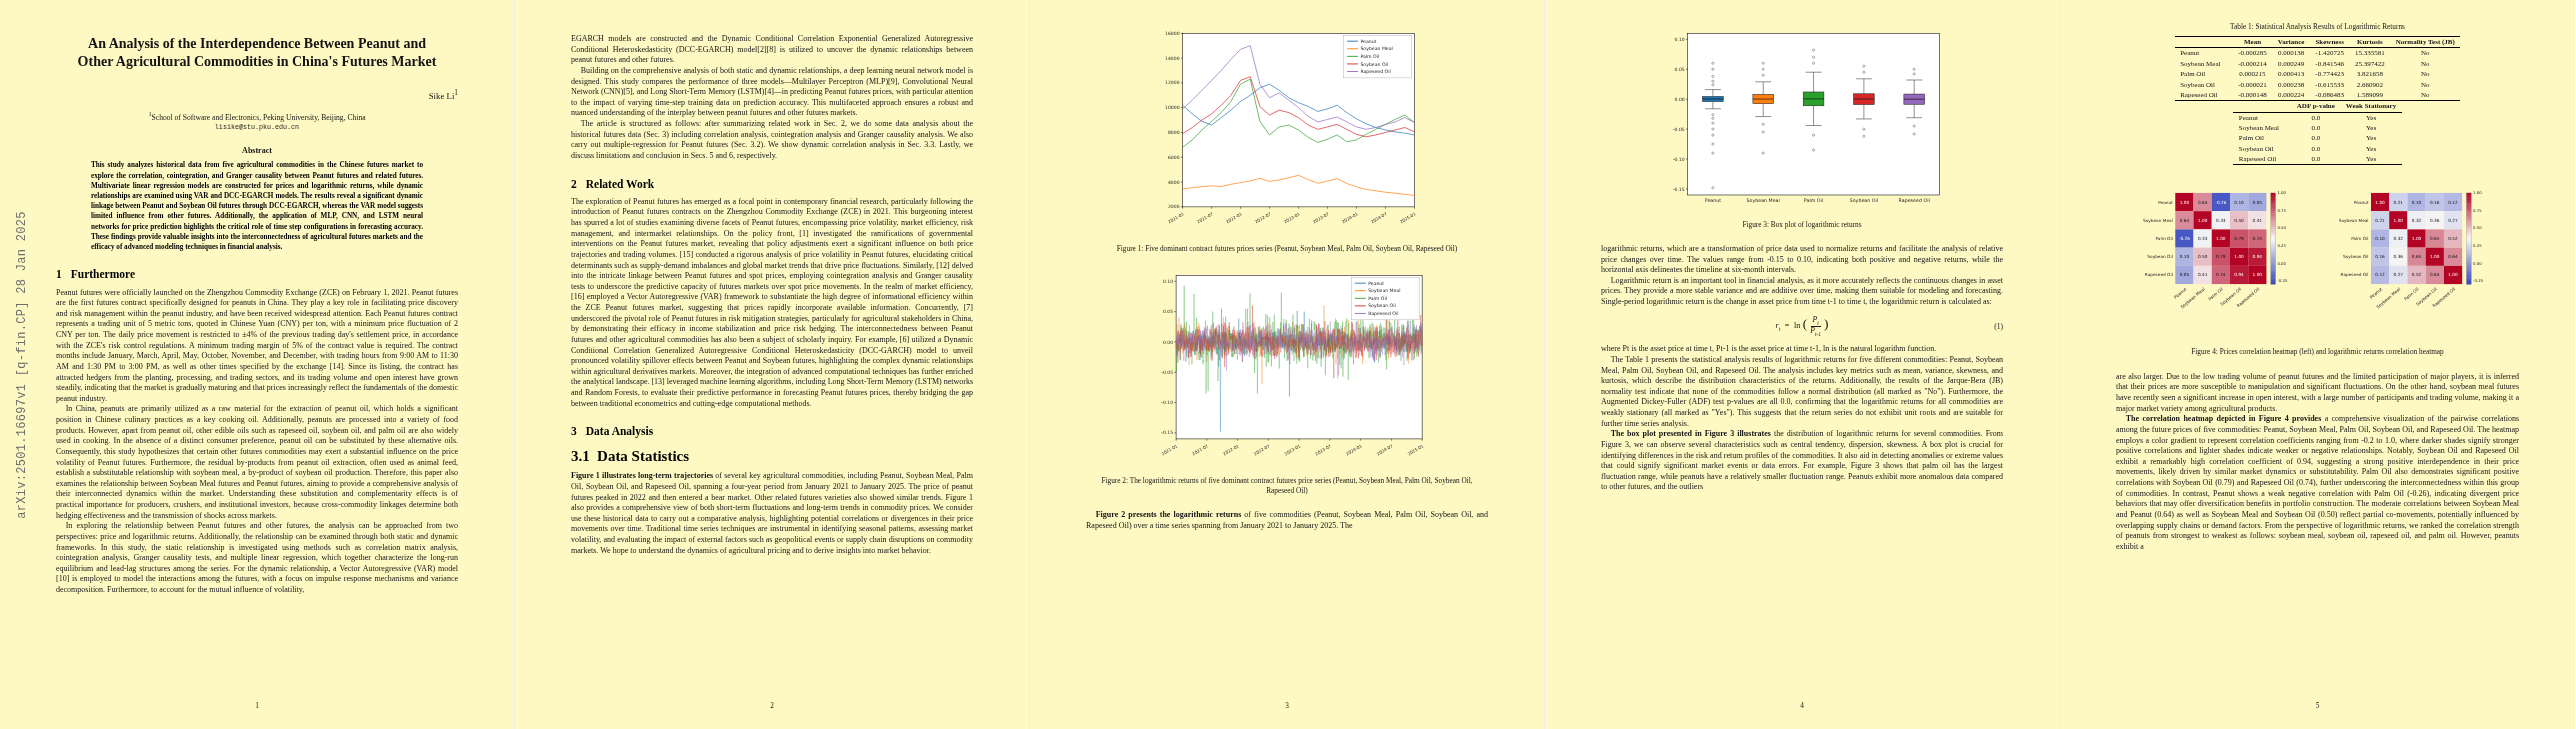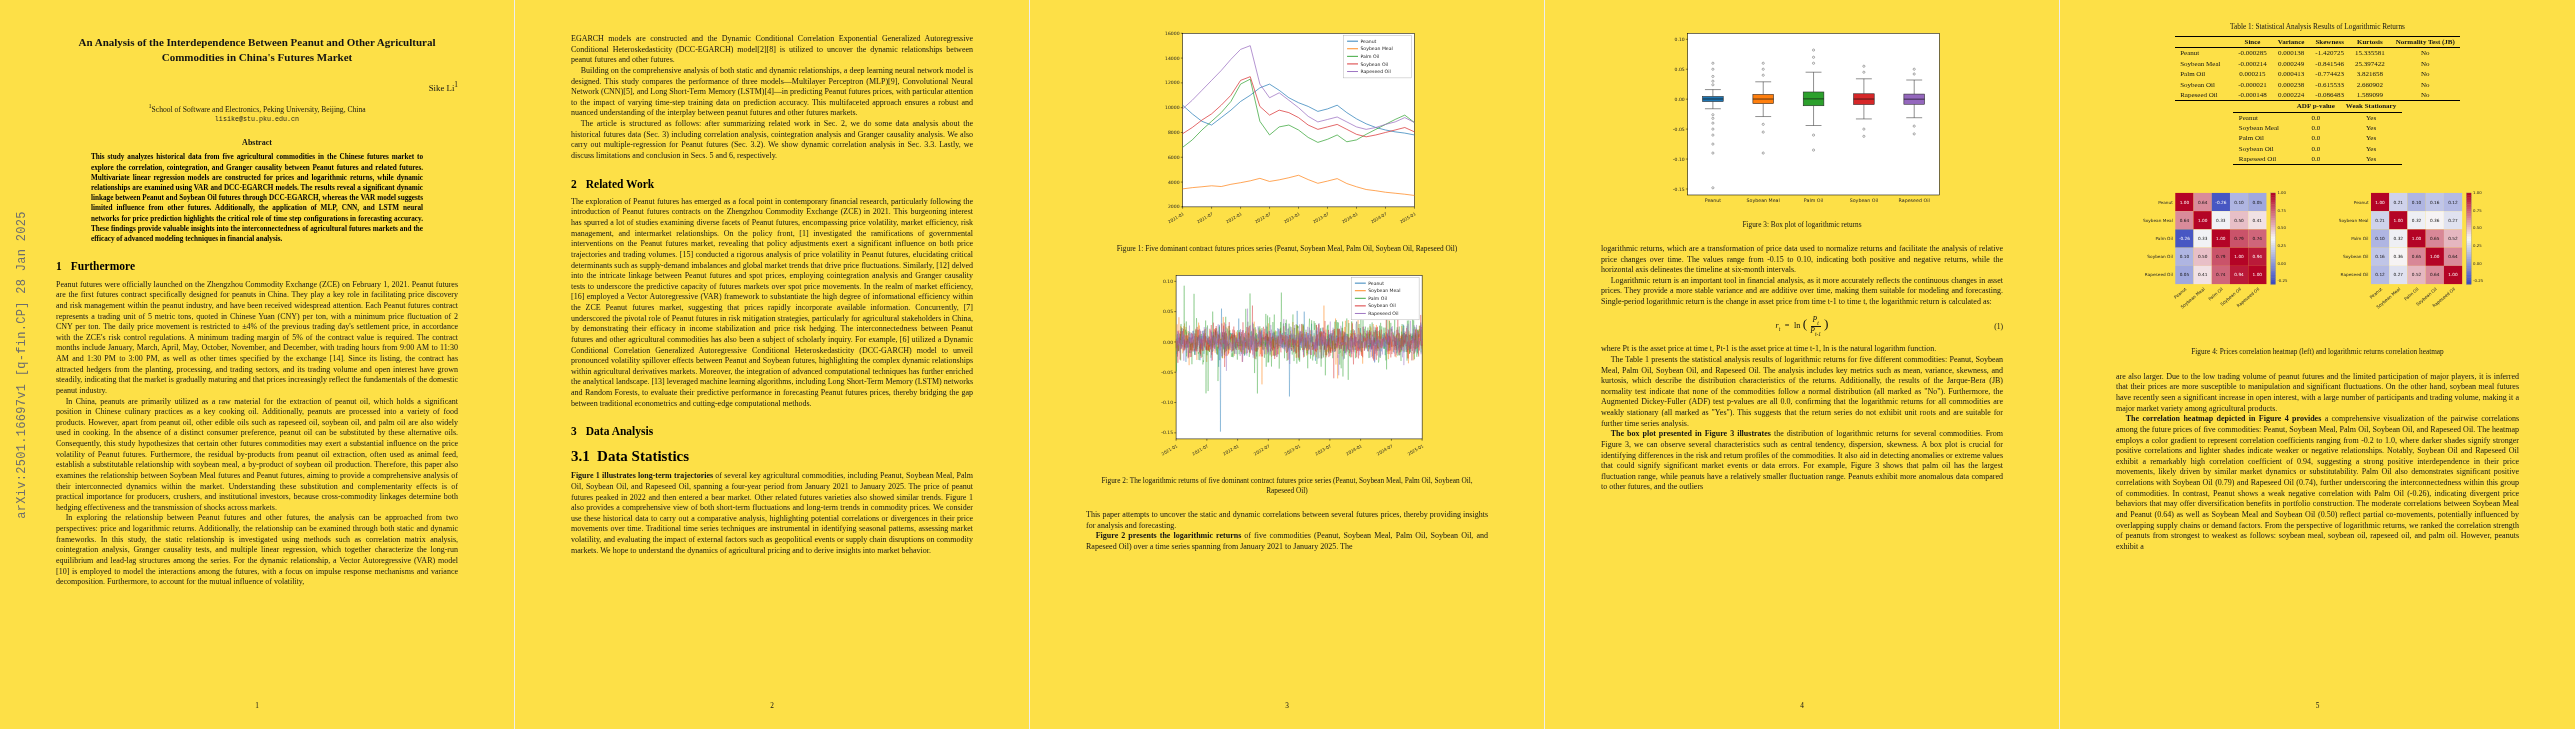--- a/index.html
+++ b/index.html
@@ -1,23 +1,23 @@
 <!DOCTYPE html>
 <html style="font-size:9.7px"><head>
 <meta charset="utf-8">
 <style>
   *{margin:0;padding:0;box-sizing:border-box}
   html,body{width:2576px;height:729px;background:#fff}
   body{font-family:"Liberation Serif","DejaVu Serif",serif;color:#141414}
   .spread{display:flex;width:2576px;height:729px}
-  .page{position:relative;width:515px;height:729px;background:#fde047;border-right:0.6px solid #ededed;overflow:hidden;padding:0 56px}
+  .page{position:relative;width:515px;height:729px;background:#fef9c3;border-right:0.6px solid #ededed;overflow:hidden;padding:0 56px}
   .page:last-child{border-right:none}
   
   .watermark{position:absolute;top:50%;left:22px;transform:translate(-50%,-50%) rotate(-90deg);white-space:nowrap;font-family:"Liberation Mono","DejaVu Sans Mono",monospace;font-size:12px;color:#6d6d6d;letter-spacing:0.3px}
-  .title{font-size:11px;font-weight:bold;text-align:center;line-height:1.32;max-width:365px;margin:35px auto 0}
+  .title{font-size:14px;font-weight:bold;text-align:center;line-height:1.32;max-width:365px;margin:35px auto 0}
   .author{text-align:right;font-size:8.8px;margin-top:16px}
   .affil{text-align:center;font-size:7.6px;margin-top:9px}
   .email{text-align:center;font-family:"Liberation Mono","DejaVu Sans Mono",monospace;font-size:6.7px;margin-top:1.8px;color:#222}
   .abs-head{text-align:center;font-weight:bold;font-size:8px;margin-top:14.6px}
   .abstract{font-size:7.2px;font-weight:bold;text-align:justify;margin:5.5px 35px 0;line-height:1.42;color:#000}
   .sec{font-size:11.5px;font-weight:bold;margin:16px 0 7.3px;color:#000}
   .sec .sec-num{margin-right:9px}
   .subsec{font-size:15px;font-weight:bold;margin:11px 0 6px;color:#000}
   .subsec .sec-num{margin-right:7.3px}
   .para{font-size:8px;line-height:1.33;text-align:justify;text-indent:9.7px;margin:0}
@@ -192,21 +192,20 @@
           <line x1="347" y1="50" x2="365" y2="50" stroke="#2ca02c" stroke-width="1.5"></line>
           <text x="369" y="52.6" font-size="7.6" font-family="DejaVu Sans, sans-serif" fill="#222" text-anchor="start">Palm Oil</text>
           <line x1="347" y1="62.5" x2="365" y2="62.5" stroke="#d62728" stroke-width="1.5"></line>
           <text x="369" y="65.1" font-size="7.6" font-family="DejaVu Sans, sans-serif" fill="#222" text-anchor="start">Soybean Oil</text>
           <line x1="347" y1="75" x2="365" y2="75" stroke="#9467bd" stroke-width="1.5"></line>
           <text x="369" y="77.6" font-size="7.6" font-family="DejaVu Sans, sans-serif" fill="#222" text-anchor="start">Rapeseed Oil</text>
         </svg>
       <figcaption class="cap"><span>Figure 2:</span> <span>The logarithmic returns of five dominant contract futures price series (Peanut, Soybean Meal, Palm Oil, Soybean Oil, Rapeseed Oil)</span></figcaption>
     </figure>
     <div>
-        <p class="para noindent">This paper attempts to uncover the static and dynamic correlations between several futures prices, thereby providing insights for analysis and forecasting.</p>
         <p class="para"><b>Figure 2 presents the logarithmic returns </b>of five commodities (Peanut, Soybean Meal, Palm Oil, Soybean Oil, and Rapeseed Oil) over a time series spanning from January 2021 to January 2025. The</p>
       </div>
     <div class="pageno">3</div>
   </section>
 
   <section class="page" style="padding-top:25.5px">
     <figure class="fig">
       <svg id="fig3" width="292" height="186" viewBox="0 0 480 306">
           <rect x="52" y="12" width="414" height="266" fill="#fff" stroke="#000" stroke-width="0.9"></rect>
           <line x1="49" y1="268.14814814814815" x2="52" y2="268.14814814814815" stroke="#000" stroke-width="0.8"></line>
@@ -312,21 +311,21 @@
       </div>
     <div class="pageno">4</div>
   </section>
 
   <section class="page">
     <div class="tbl-cap"><span>Table 1:</span> <span>Statistical Analysis Results of Logarithmic Returns</span></div>
     <table class="booktab" id="table1a">
         <thead>
           <tr>
             <th class="rowname"></th>
-            <th>Since</th>
+            <th>Mean</th>
             <th>Variance</th>
             <th>Skewness</th>
             <th>Kurtosis</th>
             <th>Normality Test (JB)</th>
           </tr>
         </thead>
         <tbody>
           <tr>
             <td class="rowname">Peanut</td>
             <td>-0.000285</td>

